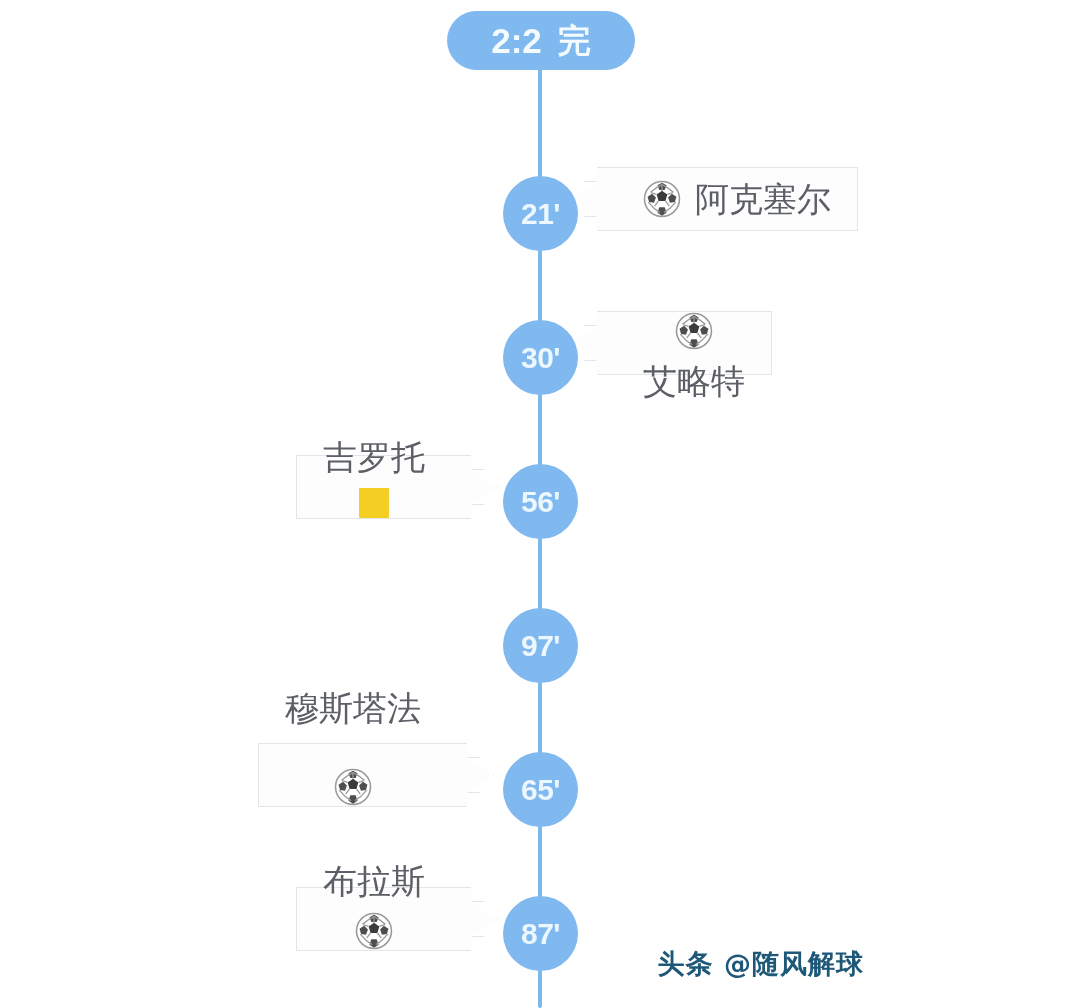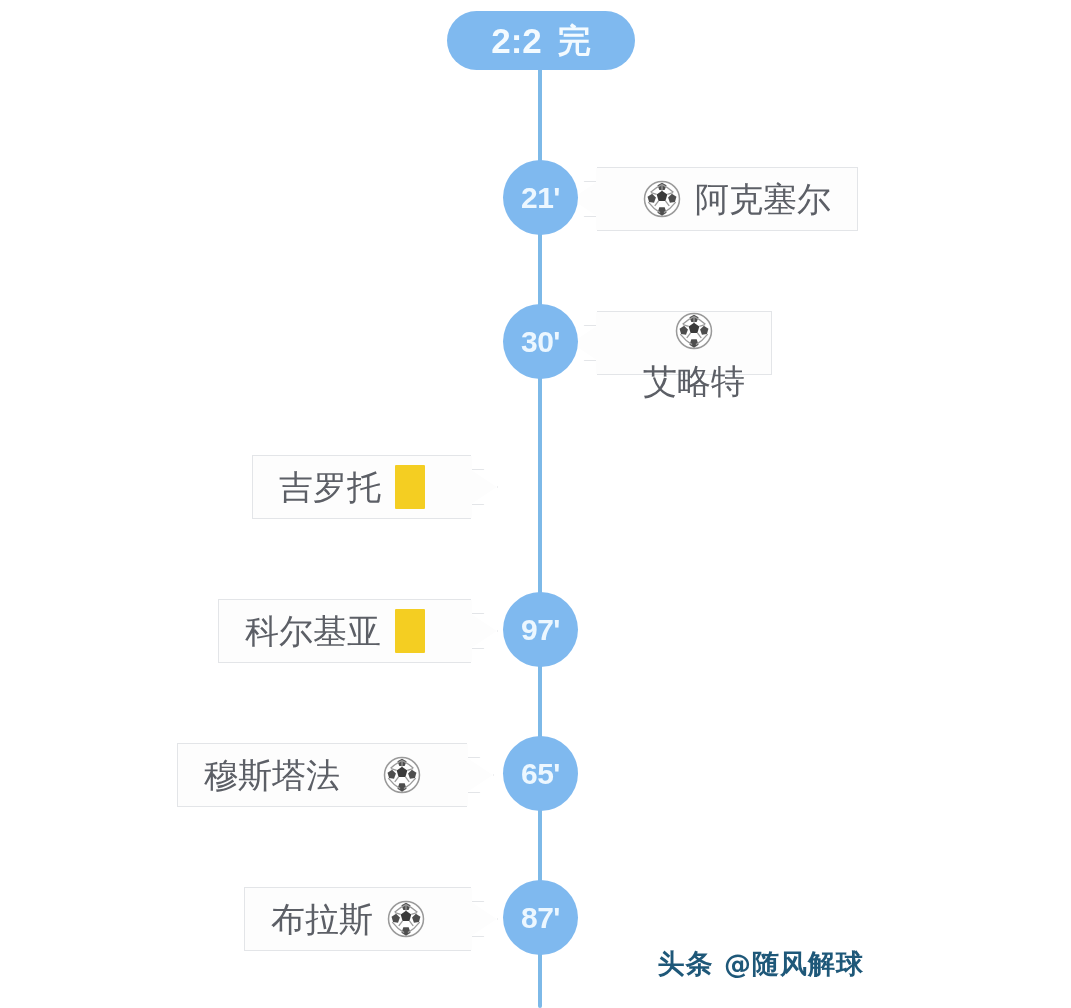--- a/index.html
+++ b/index.html
@@ -60,21 +60,21 @@
     position: absolute;
     left: 0;
     width: 1071px;
     height: 78px;
   }
 
   
   .minute {
     position: absolute;
     left: 503px;
-    top: 0;
+    top: 16px;
     width: 75px;
     height: 75px;
     border-radius: 50%;
     background: #7fb9ef;
     display: flex;
     align-items: center;
     justify-content: center;
     z-index: 4;
   }
   .minute span {
@@ -145,20 +145,21 @@
     height: 100%;
     background: #fdfdfd;
     z-index: 0;
   }
 
   
   .callout.left {
     border-right: none;
     padding-right: 46px;
     justify-content: flex-end;
+    flex-direction: column;
   }
   .callout.left .tail {
     right: -27px;
     left: auto;
     border-right: 1px solid #e3e5e8;
     border-top: 1px solid #e3e5e8;
     border-bottom: 1px solid #e3e5e8;
     clip-path: polygon(0% -40%, 100% 50%, 0% 140%);
     background: transparent;
   }
@@ -291,38 +292,34 @@
       <path d="M14,58 Q28,76 45,86"></path>
       <path d="M86,58 Q72,76 55,86"></path>
       <path d="M20,32 Q36,18 50,12"></path>
       <path d="M80,32 Q64,18 50,12"></path>
     </g>
   </svg></span>
           <span class="label">艾略特</span>
         </div>
       </div>
       <div class="ev-row" style="top: 448px;">
+        <div class="minute">
+          <span>56'</span>
+        </div>
         <div class="callout left" style="right: 600px;">
           <div class="edge-cover"></div>
           <div class="tail-fill"></div>
           <div class="tail"></div>
           <span class="label">吉罗托</span>
           <span class="ycard"></span>
         </div>
       </div>
       <div class="ev-row" style="top: 592px;">
         <div class="minute">
           <span>97'</span>
-        </div>
-        <div class="callout left" style="right: 600px;">
-          <div class="edge-cover"></div>
-          <div class="tail-fill"></div>
-          <div class="tail"></div>
-          <span class="label">科尔基亚</span>
-          <span class="ycard"></span>
         </div>
       </div>
       <div class="ev-row" style="top: 736px;">
         <div class="minute">
           <span>65'</span>
         </div>
         <div class="callout left" style="right: 604px; gap: 43px;">
           <div class="edge-cover"></div>
           <div class="tail-fill"></div>
           <div class="tail"></div>

